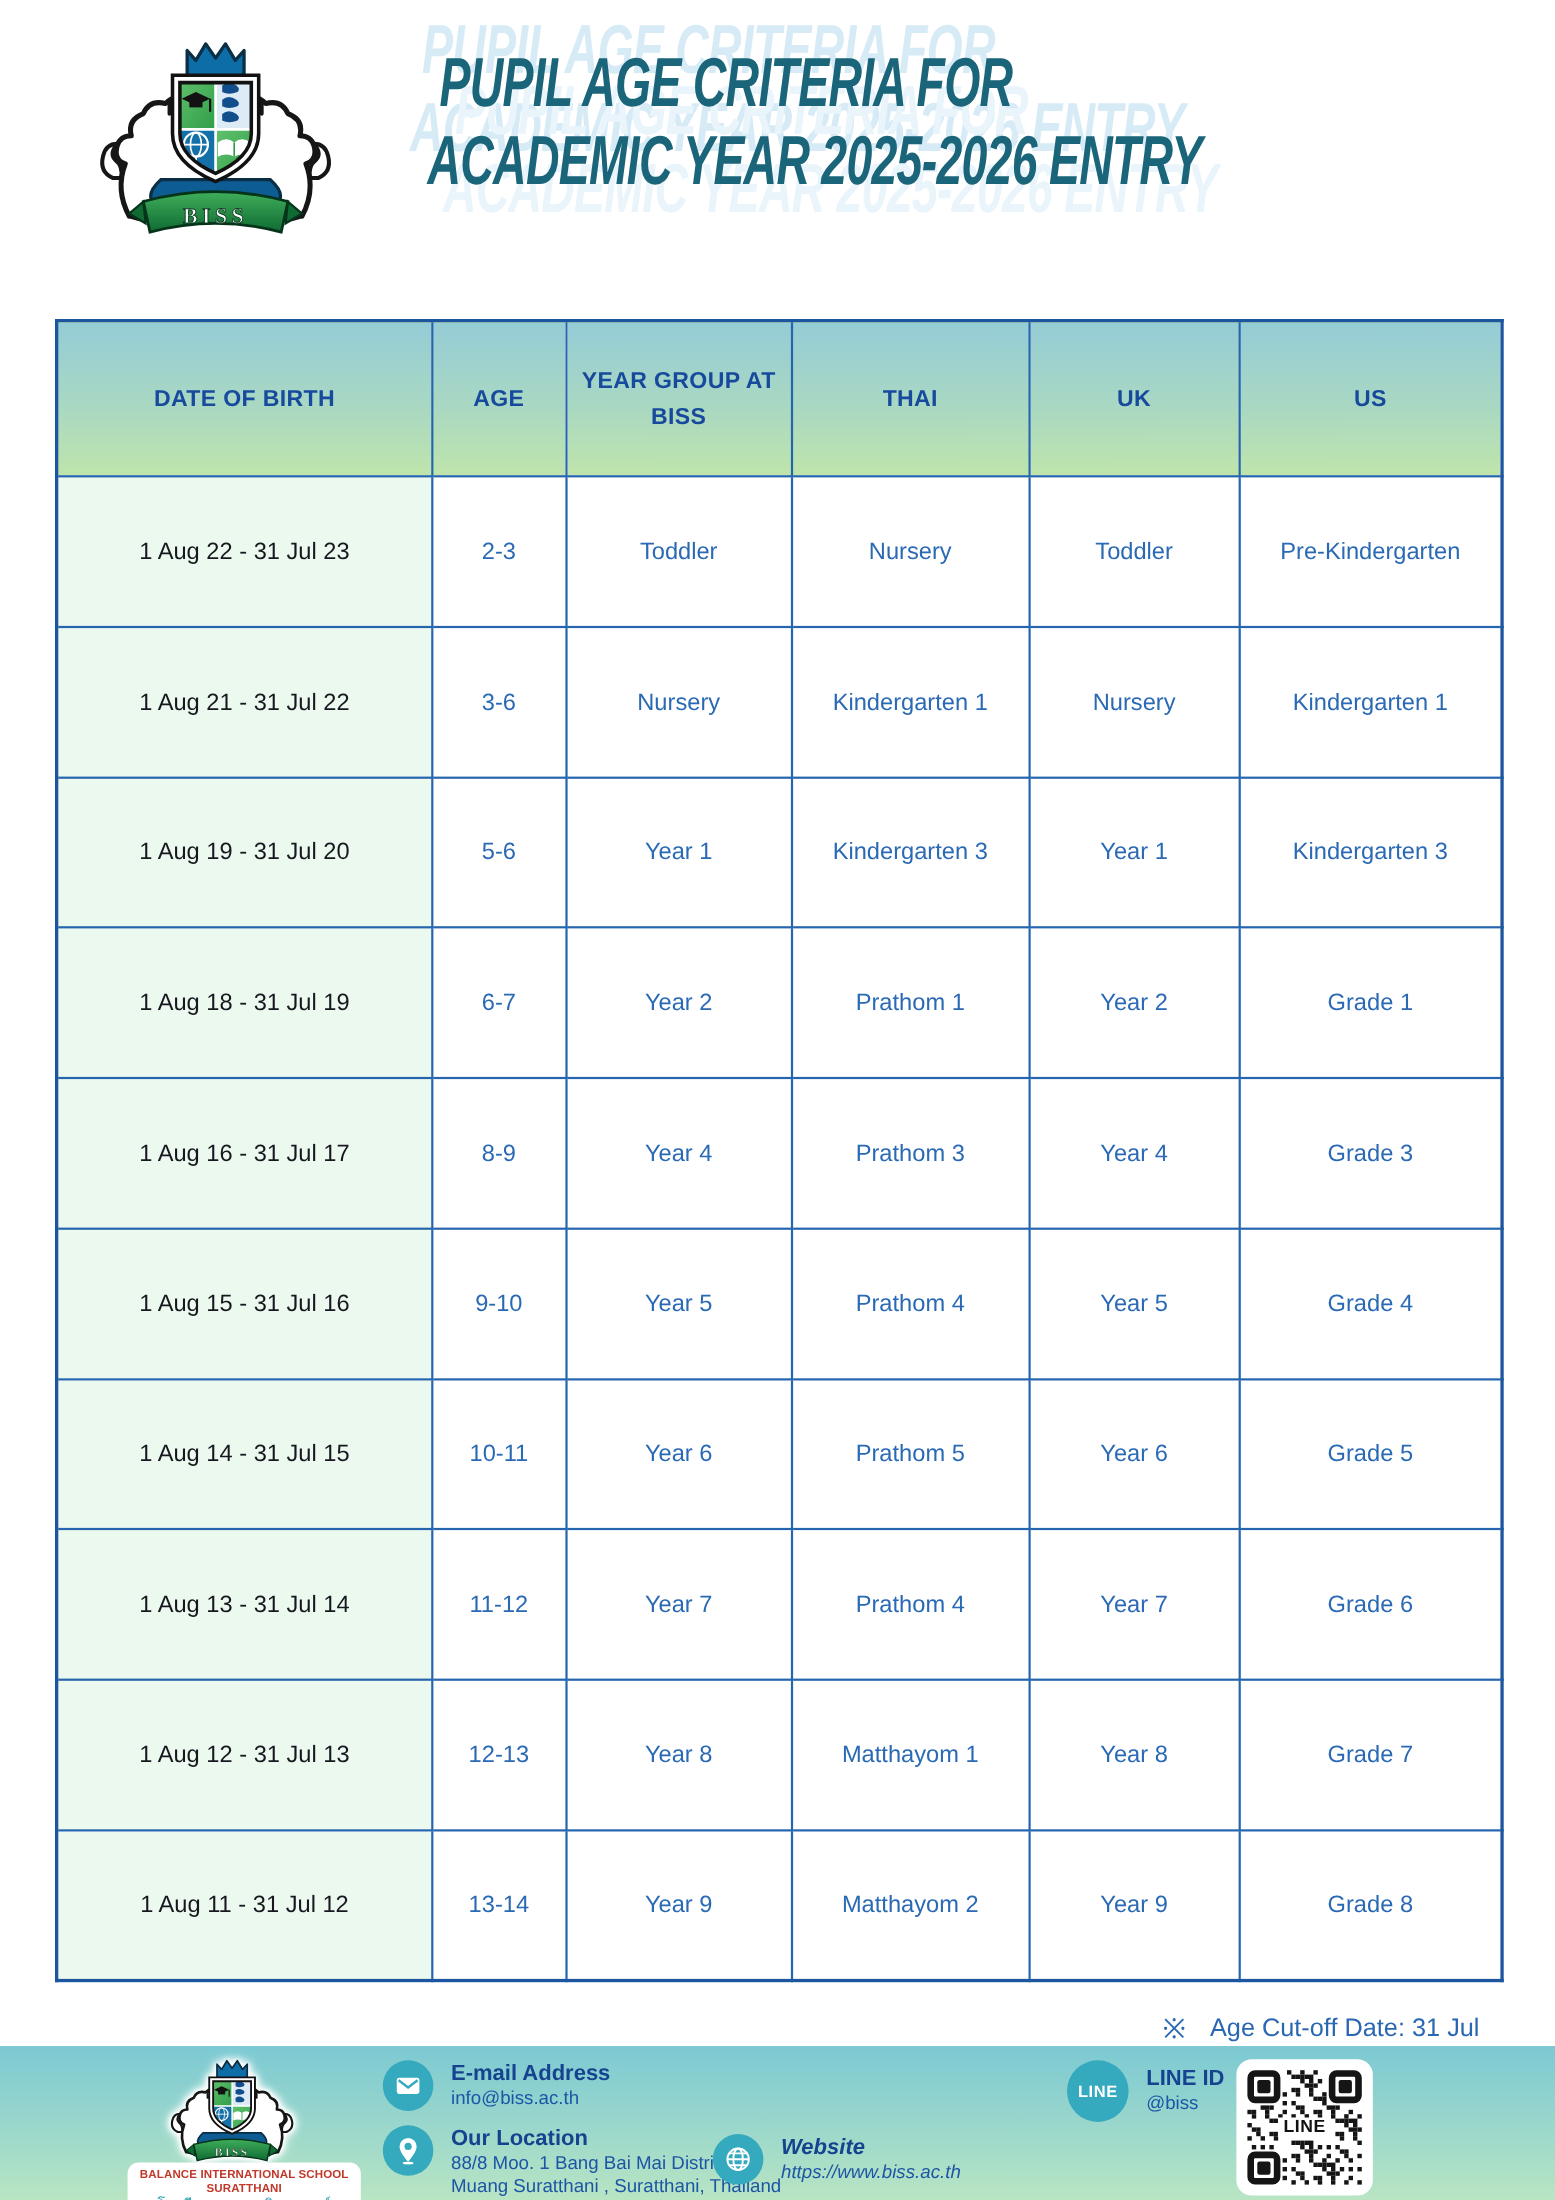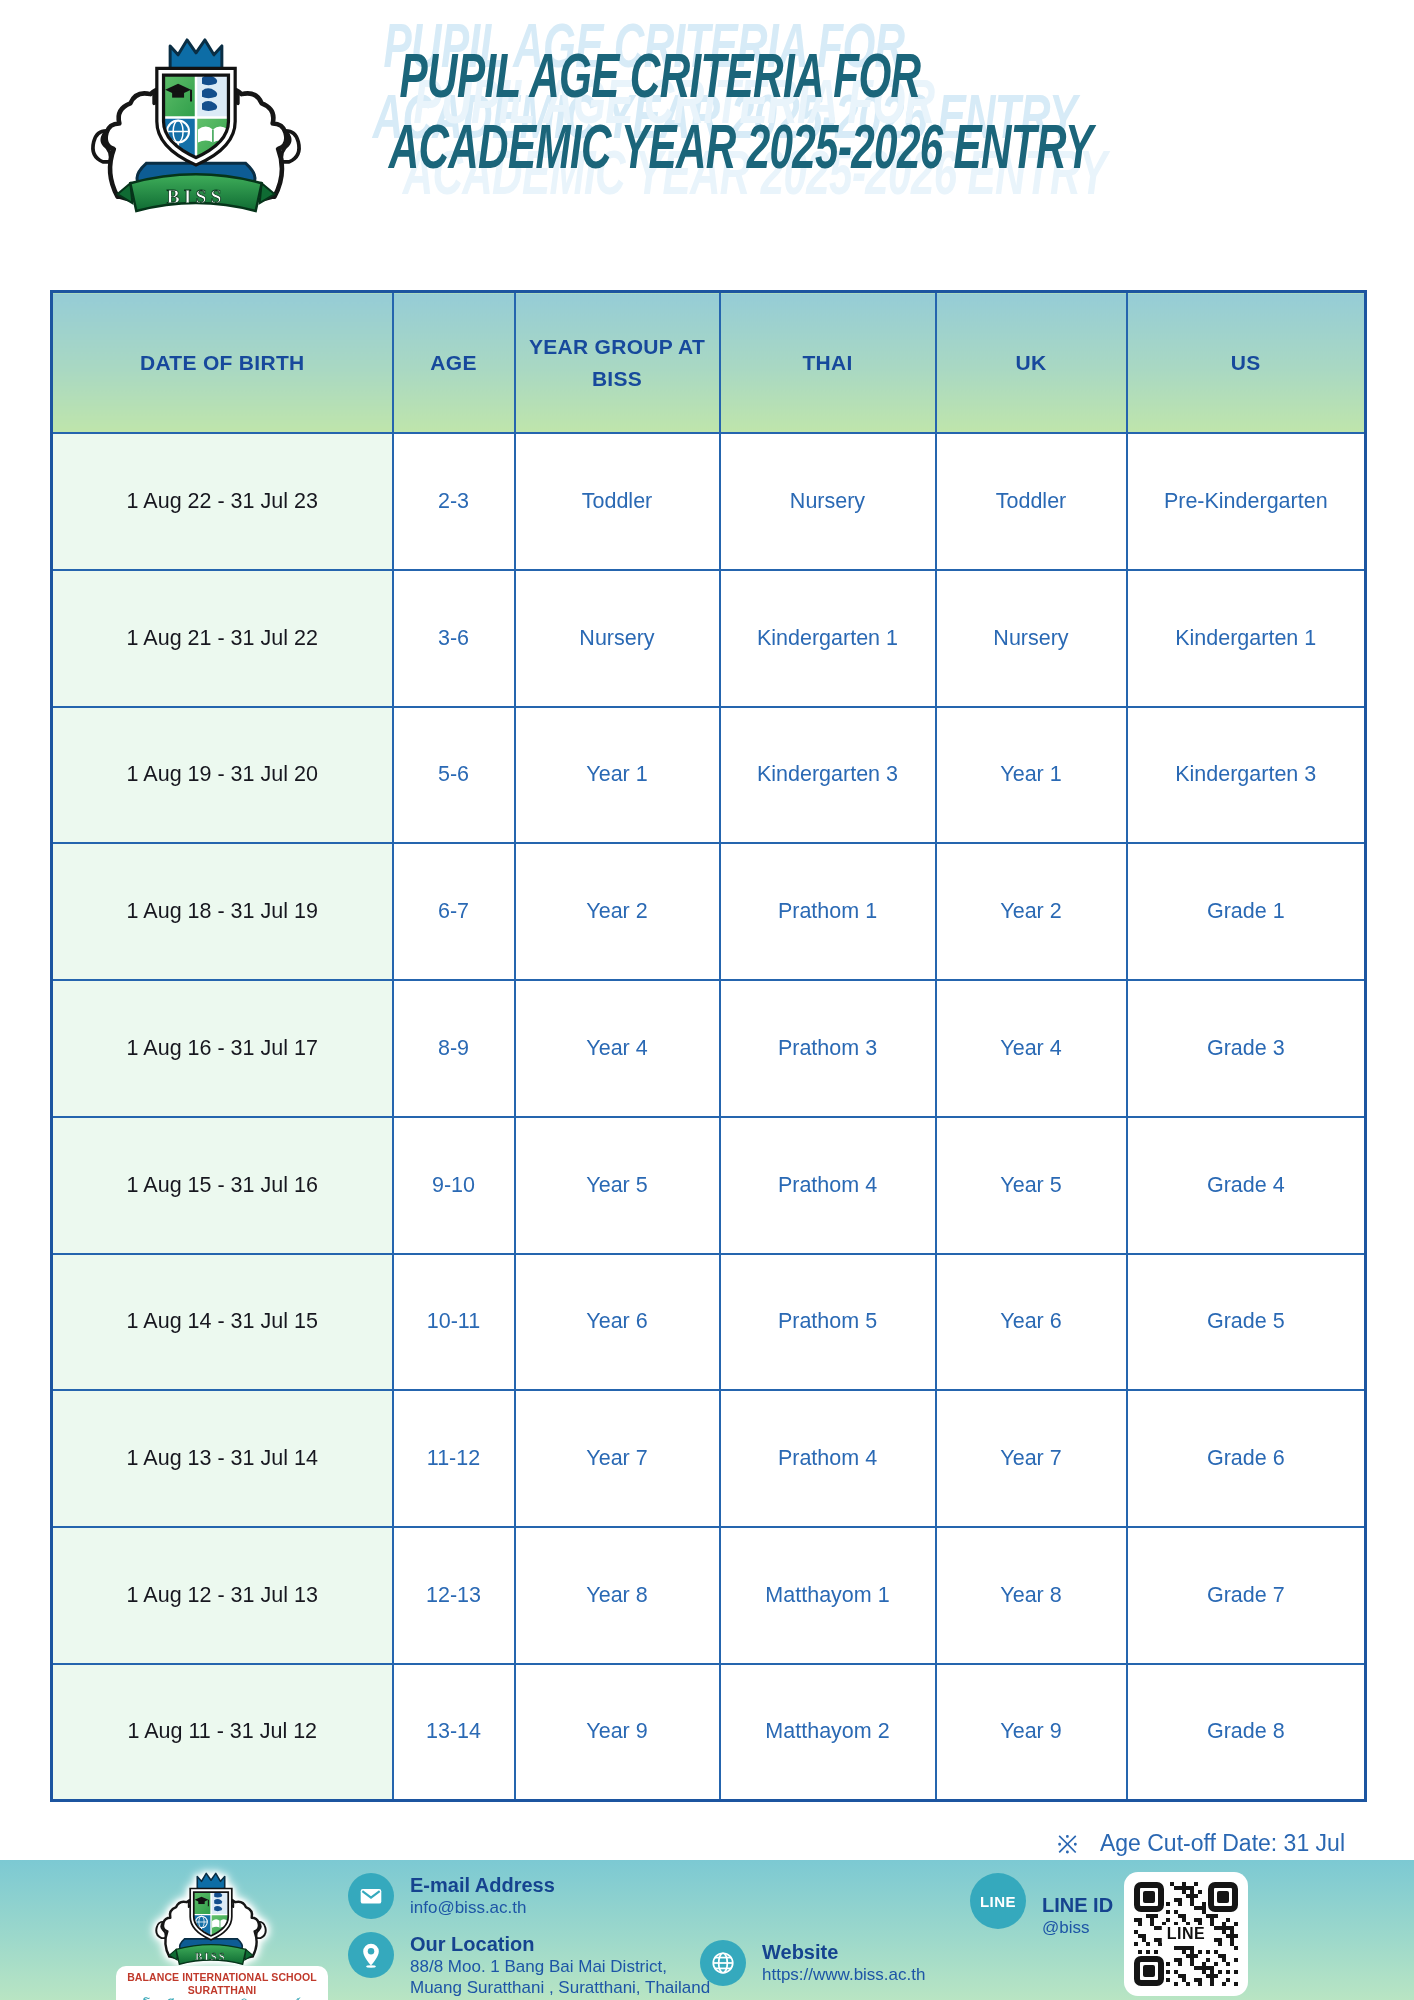--- a/index.html
+++ b/index.html
@@ -282,39 +282,39 @@
           </svg>
       </div>
       <div>
         <div class="f-label">Our Location</div>
         <div class="f-value">88/8 Moo. 1 Bang Bai Mai District,</div>
         <div class="f-value">Muang Suratthani , Suratthani, Thailand</div>
       </div>
     </div>
 
 
-    <div class="f-item" style="left:700px;top:80px;">
+    <div class="f-item" style="left:648px;top:80px;font-style:italic;">
       <div class="f-icon">
         <svg viewBox="0 0 24 24" fill="none" stroke="#fff" stroke-width="1.6">
           <circle cx="12" cy="12" r="9"></circle>
             <ellipse cx="12" cy="12" rx="4" ry="9"></ellipse>
           <line x1="3" y1="12" x2="21" y2="12"></line>
             <line x1="4.2" y1="7" x2="19.8" y2="7"></line>
             <line x1="4.2" y1="17" x2="19.8" y2="17"></line>
           </svg>
       </div>
       <div>
         <div class="f-label">Website</div>
         <div class="f-value">https://www.biss.ac.th</div>
       </div>
     </div>
 
     <div class="f-item" style="left:970px;top:13px;">
       <div class="line-badge">LINE</div>
-      <div style="padding-top:4px;margin-top:16px;">
+      <div style="padding-top:4px;">
         <div class="f-label">LINE ID</div>
         <div class="f-value" style="font-size:17px;">@biss</div>
       </div>
     </div>
 
     <div class="qr">
       <div class="qr-grid">
           <i style="left:36px;top:0px"></i>
           <i style="left:48px;top:0px"></i>
           <i style="left:60px;top:0px"></i>

